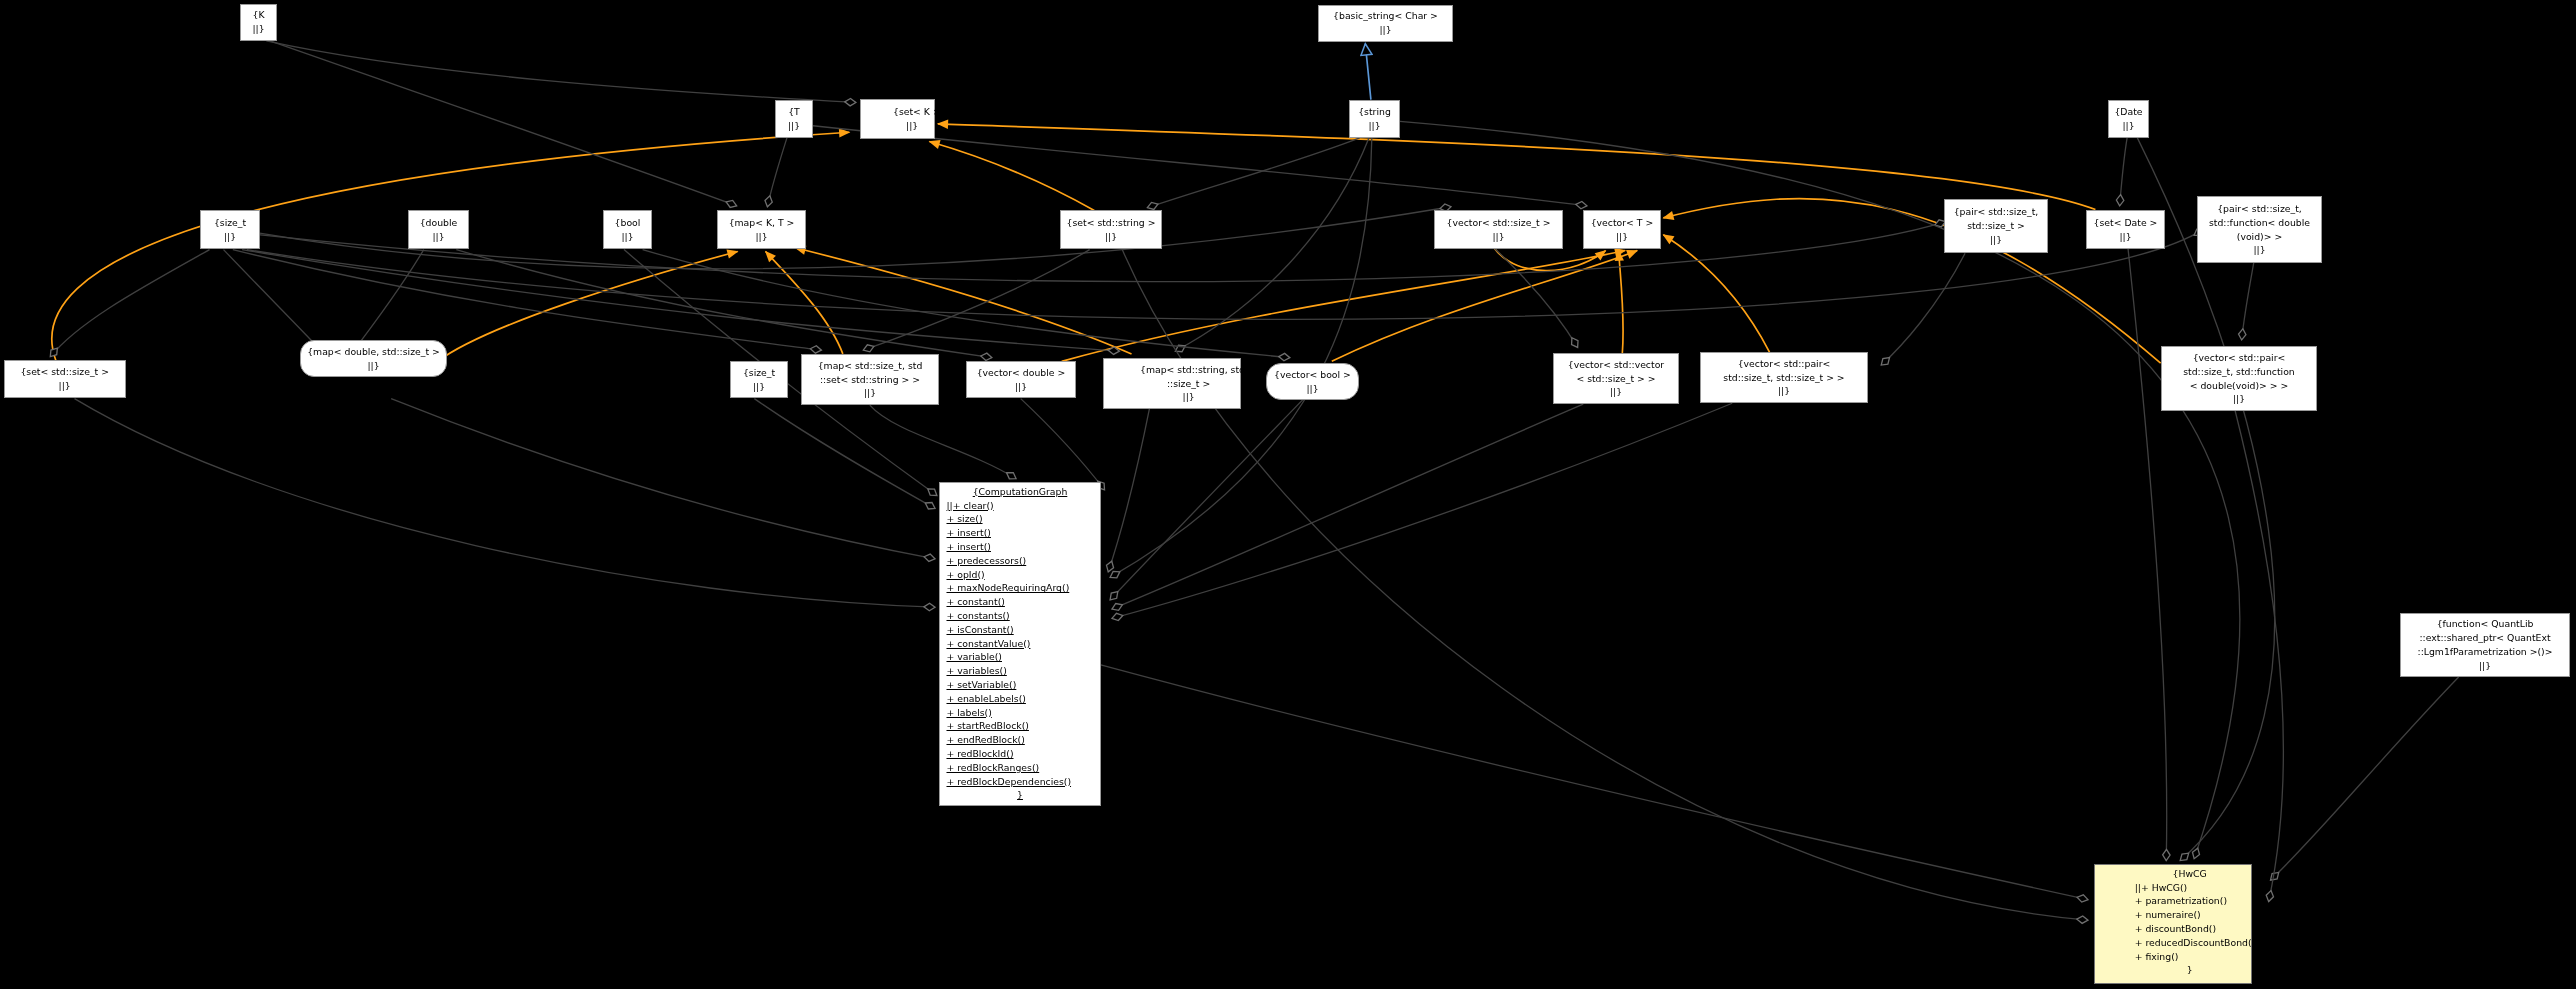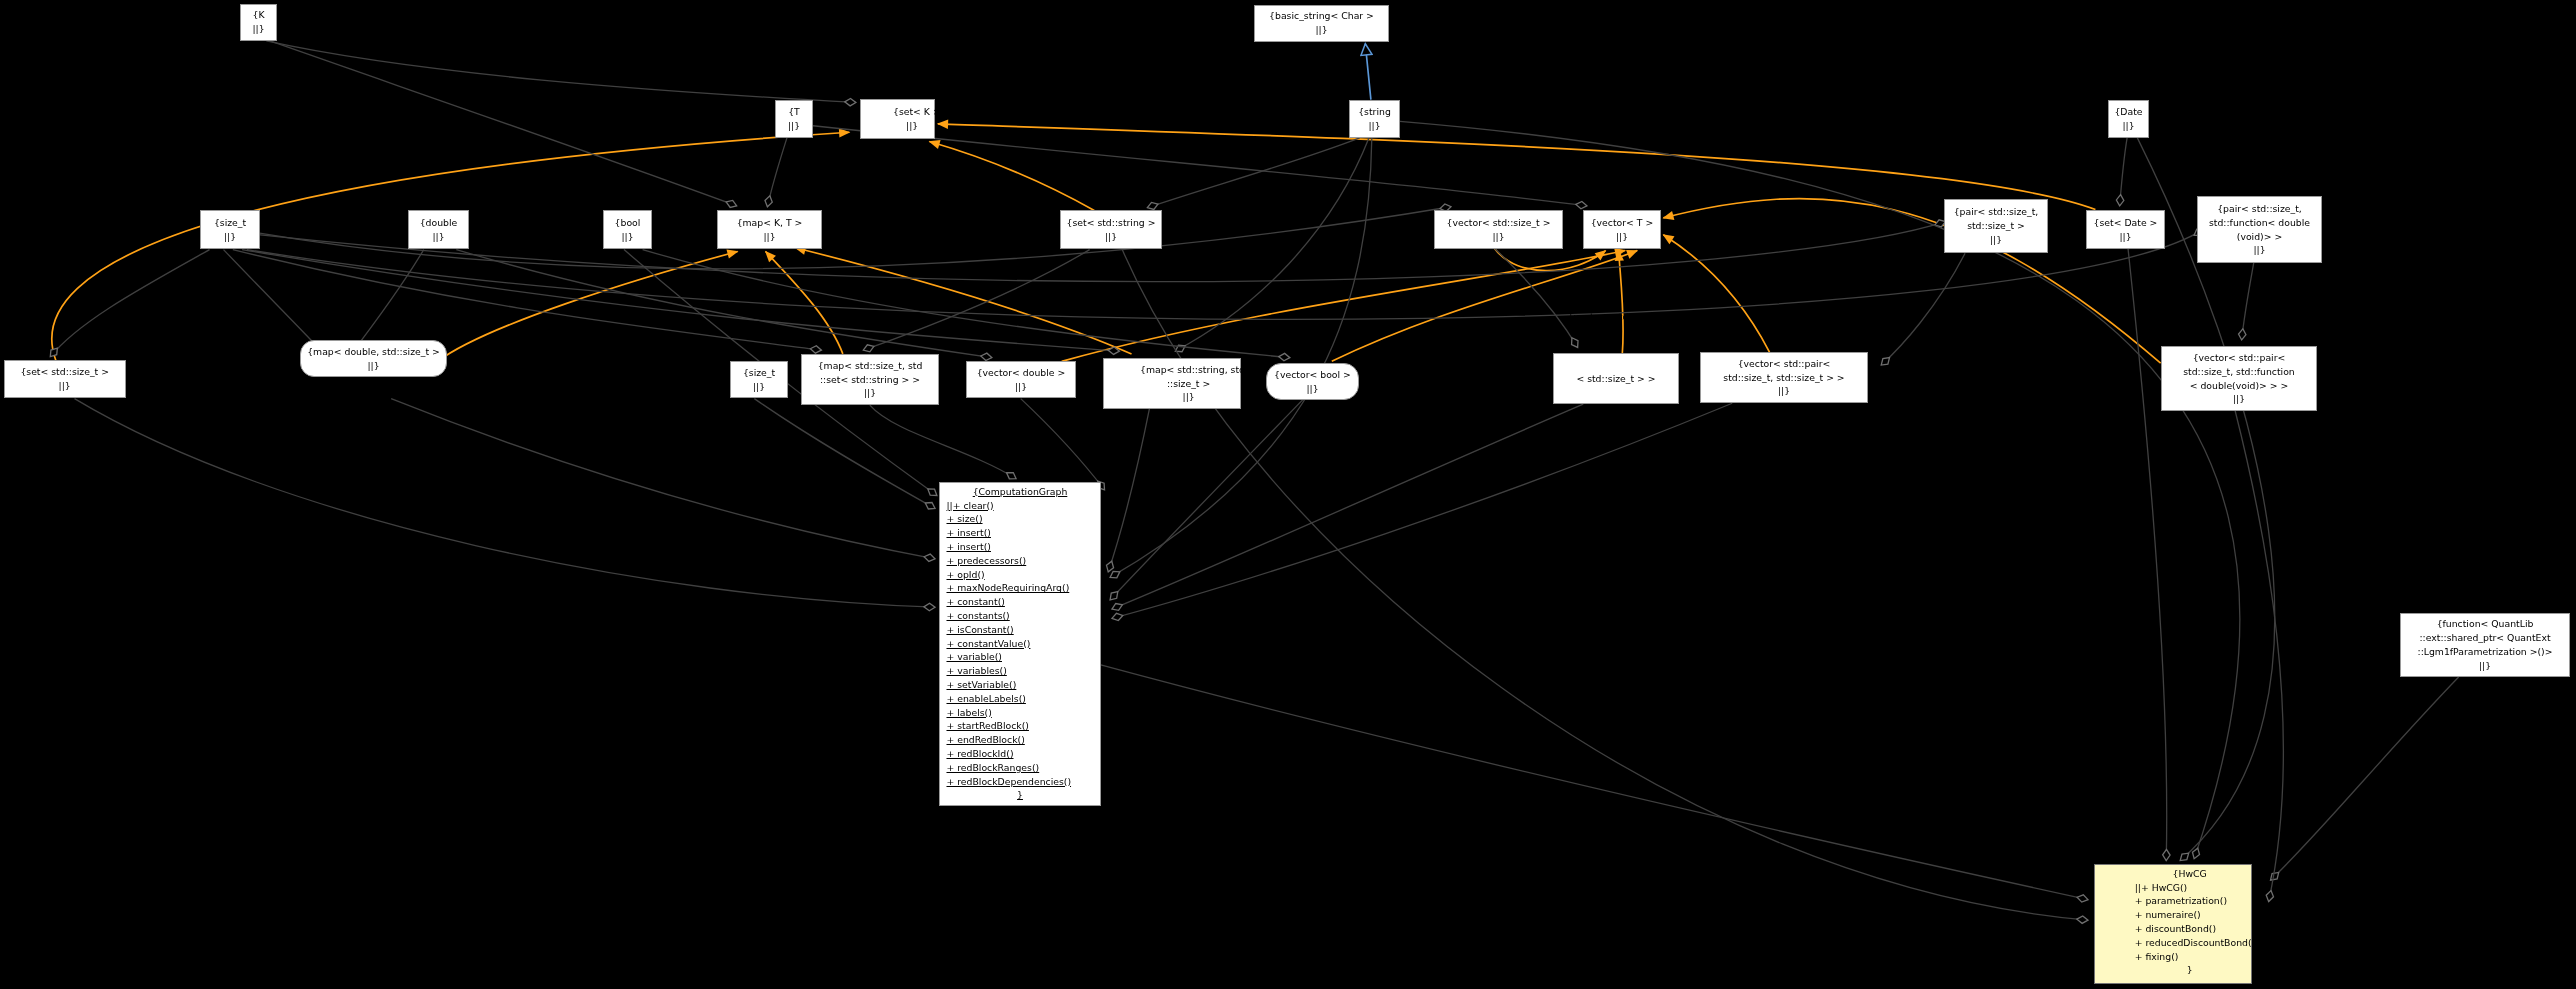--- a/index.html
+++ b/index.html
@@ -84,21 +84,21 @@
         <path d="M1605 267 C 1640 300, 1672 336, 1694 373" fill="none" stroke="#404040" stroke-width="1.4" marker-end="url(#m-diamond)"></path>
         <path d="M277 252 C 1100 340, 1900 298, 2089 238" fill="none" stroke="#404040" stroke-width="1.4" marker-end="url(#m-diamond)"></path>
         <path d="M1500 130 C 2100 180, 2560 330, 2356 922" fill="none" stroke="#404040" stroke-width="1.4" marker-end="url(#m-diamond)"></path>
       </g>
   </svg>
   <div id="nodes">
       <div class="node" style="left: 240px; top: 3.7px; width: 37px; height: 37px;">
         <div class="ln first">{K</div>
         <div class="ln last">||}</div>
       </div>
-      <div class="node" style="left: 1254px; top: 4.7px; width: 135px; height: 37px; justify-content: center;">
+      <div class="node" style="left: 1318px; top: 4.7px; width: 135px; height: 37px; justify-content: center;">
         <div class="ln first">{basic_string&lt; Char &gt;</div>
         <div class="ln last">||}</div>
       </div>
       <div class="node" style="left: 775px; top: 100px; width: 38px; height: 38px;">
         <div class="ln first">{T</div>
         <div class="ln last">||}</div>
       </div>
       <div class="node" style="left: 860px; top: 99px; width: 75px; height: 40px; padding-left: 32px;">
         <div class="ln first">{set&lt; K &gt;</div>
         <div class="ln last">||}</div>
@@ -116,21 +116,21 @@
         <div class="ln last">||}</div>
       </div>
       <div class="node" style="left: 408px; top: 210px; width: 61px; height: 39px; justify-content: center;">
         <div class="ln first">{double</div>
         <div class="ln last">||}</div>
       </div>
       <div class="node" style="left: 603px; top: 210px; width: 49px; height: 39px;">
         <div class="ln first">{bool</div>
         <div class="ln last">||}</div>
       </div>
-      <div class="node" style="left: 717px; top: 210px; width: 105px; height: 39px;">
+      <div class="node" style="left: 717px; top: 210px; width: 89px; height: 39px;">
         <div class="ln first">{map&lt; K, T &gt;</div>
         <div class="ln last">||}</div>
       </div>
       <div class="node" style="left: 1060px; top: 210px; width: 102px; height: 39px;">
         <div class="ln first">{set&lt; std::string &gt;</div>
         <div class="ln last">||}</div>
       </div>
       <div class="node" style="left: 1434px; top: 210px; width: 129px; height: 39px;">
         <div class="ln first">{vector&lt; std::size_t &gt;</div>
         <div class="ln last">||}</div>
@@ -177,21 +177,21 @@
       </div>
       <div class="node" style="left: 1103px; top: 358px; width: 138px; height: 51px; padding-left: 36px;">
         <div class="ln first">{map&lt; std::string, std</div>
         <div class="ln">::size_t &gt;</div>
         <div class="ln last">||}</div>
       </div>
       <div class="node" style="left: 1266px; top: 363px; width: 93px; height: 37px; border-radius: 15px;">
         <div class="ln first">{vector&lt; bool &gt;</div>
         <div class="ln last">||}</div>
       </div>
-      <div class="node" style="left: 1553px; top: 353px; width: 126px; height: 51px; gap: 48px;">
+      <div class="node" style="left: 1553px; top: 353px; width: 126px; height: 51px;">
         <div class="ln first">{vector&lt; std::vector</div>
         <div class="ln">&lt; std::size_t &gt; &gt;</div>
         <div class="ln last">||}</div>
       </div>
       <div class="node" style="left: 1700px; top: 352px; width: 168px; height: 51px;">
         <div class="ln first">{vector&lt; std::pair&lt;</div>
         <div class="ln">std::size_t, std::size_t &gt; &gt;</div>
         <div class="ln last">||}</div>
       </div>
       <div class="node" style="left: 2161px; top: 346px; width: 156px; height: 65px;">

